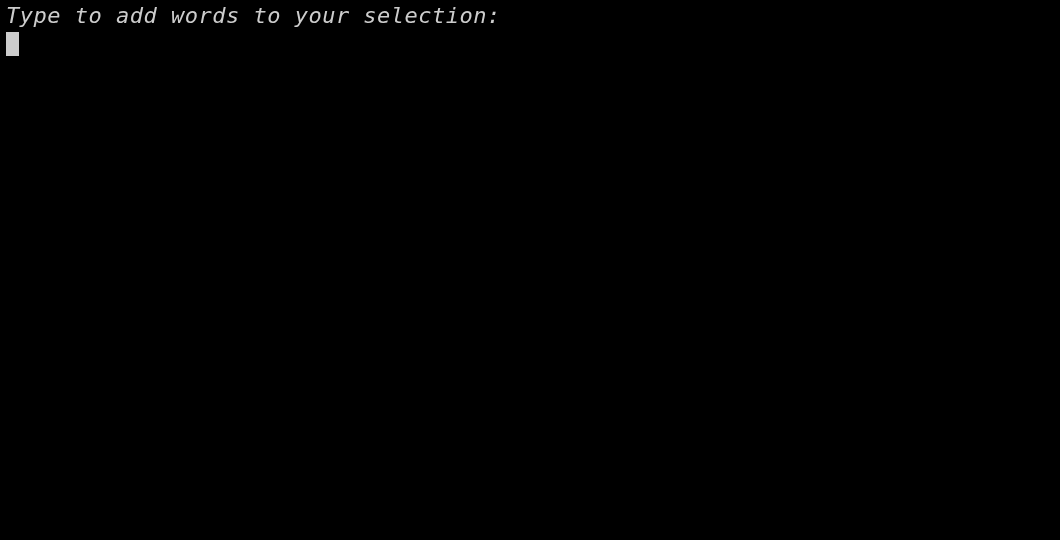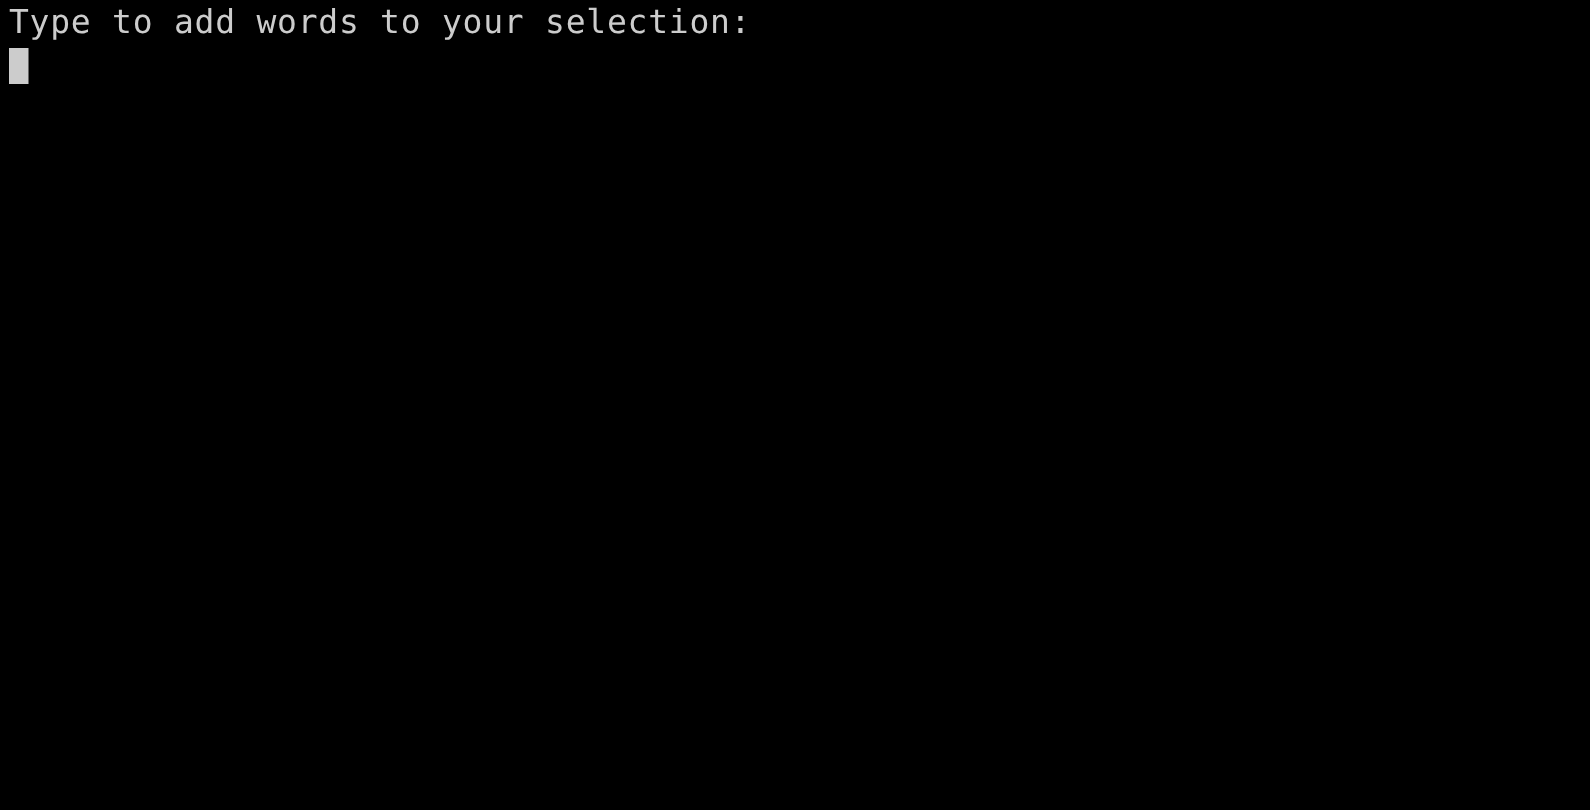--- a/index.html
+++ b/index.html
@@ -15,20 +15,21 @@
       font-size: 22px;
       color: #cccccc;
       overflow: hidden;
       line-height: 28px;
       letter-spacing: 0.5px;
     }
     .terminal {
       width: 100%;
       height: 100%;
       padding: 2px 6px;
+      font-style: italic;
     }
     .prompt-line {
       white-space: pre;
     }
     .input-line {
       display: flex;
       align-items: flex-start;
     }
     .cursor {
       display: inline-block;

